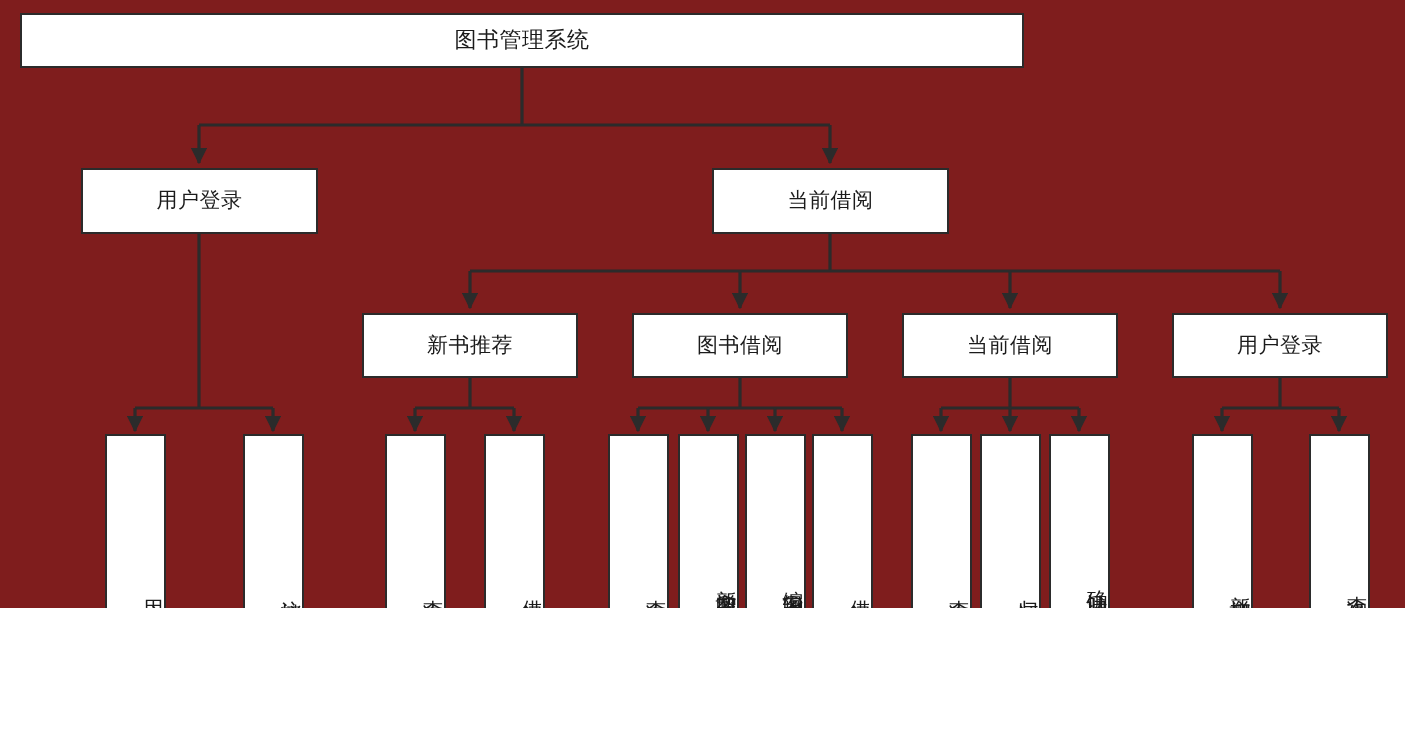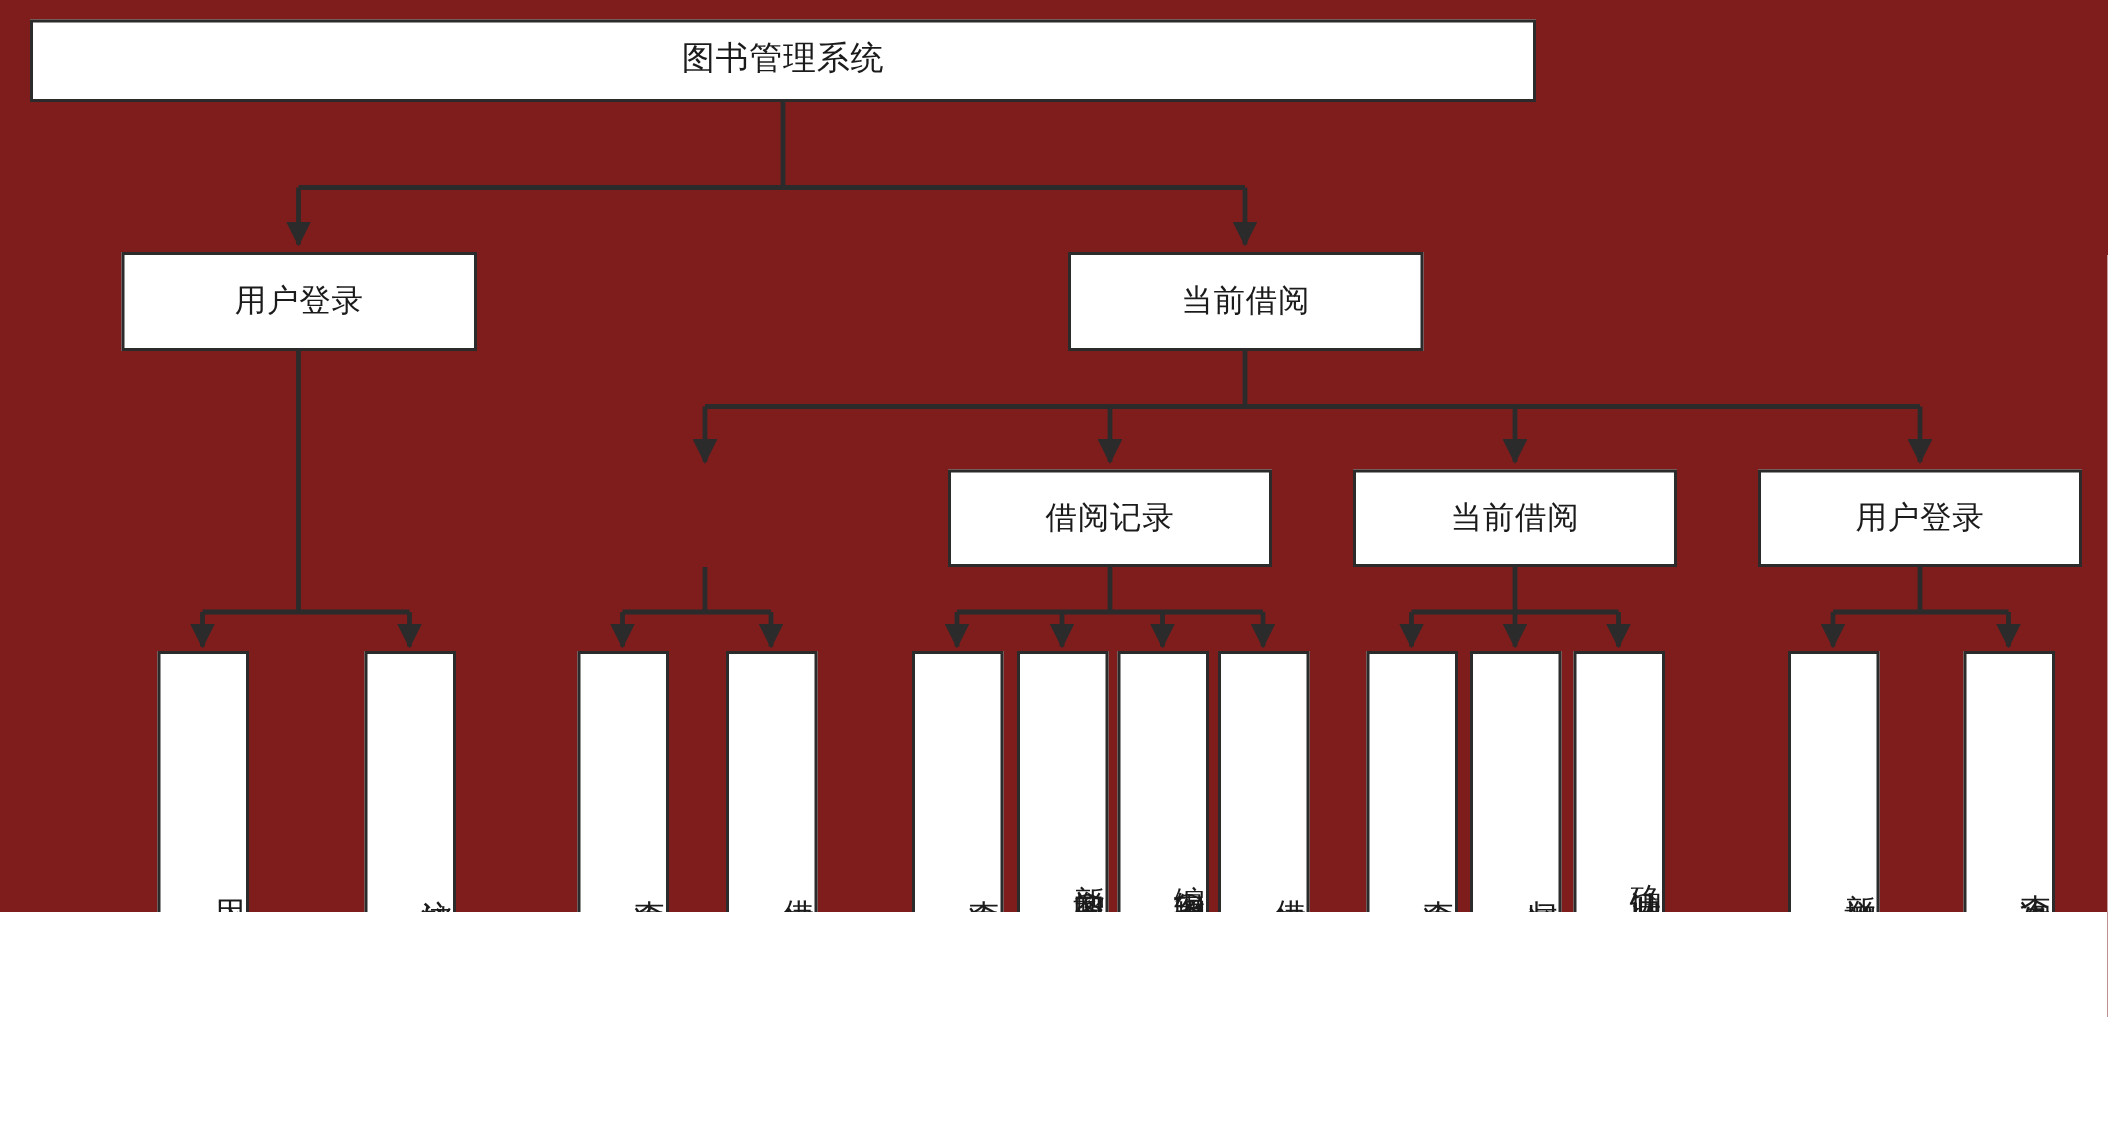--- a/index.html
+++ b/index.html
@@ -131,22 +131,25 @@
     <span>图书管理系统</span>
   </div>
 
   <div class="node h" style="left:81px; top:168px; width:237px; height:66px;">
     <span>用户登录</span>
   </div>
   <div class="node h" style="left:712px; top:168px; width:237px; height:66px;">
     <span>当前借阅</span>
   </div>
 
+  <div class="node h" style="left:362px; top:313px; width:216px; height:65px;">
+    <span>新书推荐</span>
+  </div>
   <div class="node h" style="left:632px; top:313px; width:216px; height:65px;">
-    <span>借阅记录</span>
+    <span>图书借阅</span>
   </div>
   <div class="node h" style="left:902px; top:313px; width:216px; height:65px;">
     <span>当前借阅</span>
   </div>
   <div class="node h" style="left:1172px; top:313px; width:216px; height:65px;">
     <span>用户登录</span>
   </div>
 
   <div class="node v" style="left:105px; top:434px; width:61px; height:300px;">
     <span class="vlabel">用户登录</span>

